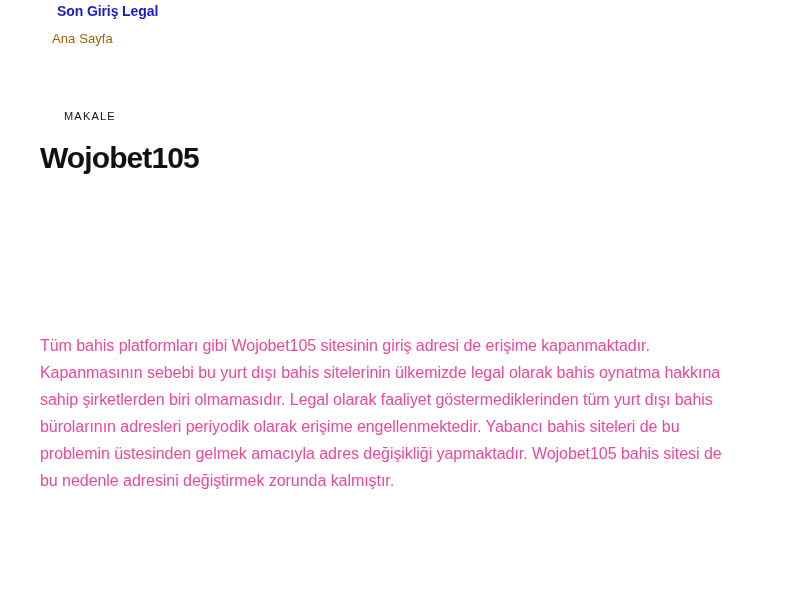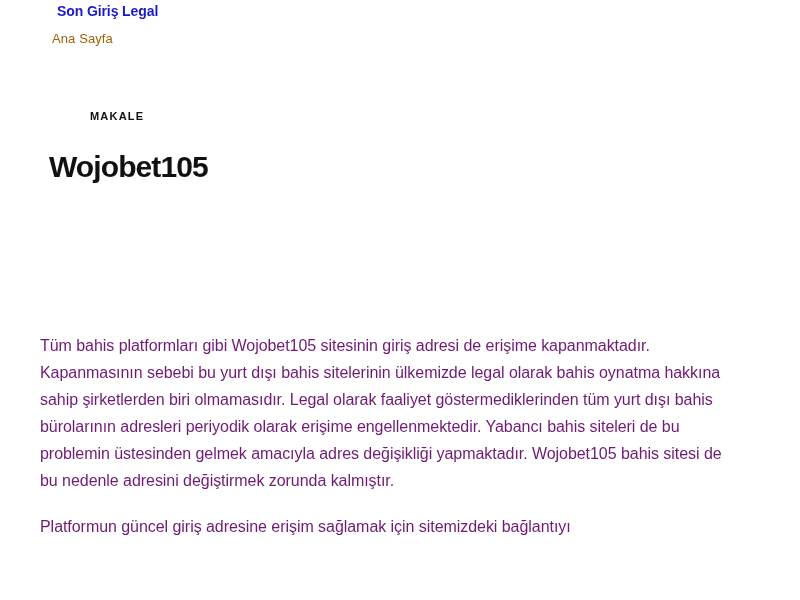--- a/index.html
+++ b/index.html
@@ -34,33 +34,33 @@
       list-style: none;
     }
     .nav a {
       font-size: 13px;
       color: #a16207;
       text-decoration: none;
       letter-spacing: 0.1px;
     }
     .category {
       position: absolute;
-      left: 56px;
+      left: 30px;
       top: 110px;
       font-size: 11px;
-      font-weight: bold;
+      font-weight: normal;
       letter-spacing: 1.2px;
       color: #111111;
       padding-left: 34px;
     }
     .page-title {
       position: absolute;
       left: 40px;
       top: 141px;
-      margin: 9px;
+      margin: 0;
       font-size: 30px;
       font-weight: bold;
       letter-spacing: -0.9px;
       color: #111111;
     }
     .content {
       position: absolute;
       left: 40px;
       top: 332px;
       width: 690px;
@@ -70,35 +70,34 @@
       font-size: 21px;
       font-weight: bold;
       letter-spacing: -0.2px;
       line-height: 28px;
       color: #111111;
     }
     .content p {
       margin: 0 0 19px 0;
       font-size: 16px;
       line-height: 27px;
-      color: #701a75;
+      color: #ec4899;
       letter-spacing: -0.05px;
     }
   </style>
 </head>
 <body>
 
 <a class="site-title" href="#">Son Giriş Legal</a>
 
 <ul class="nav">
   <li>
     <a href="#">Ana Sayfa</a>
   </li>
 </ul>
 
 <div class="category">MAKALE</div>
 
 <h1 class="page-title">Wojobet105</h1>
 
 <div class="content">
   <p>Tüm bahis platformları gibi Wojobet105 sitesinin giriş adresi de erişime kapanmaktadır. Kapanmasının sebebi bu yurt dışı bahis sitelerinin ülkemizde legal olarak bahis oynatma hakkına sahip şirketlerden biri olmamasıdır. Legal olarak faaliyet göstermediklerinden tüm yurt dışı bahis bürolarının adresleri periyodik olarak erişime engellenmektedir. Yabancı bahis siteleri de bu problemin üstesinden gelmek amacıyla adres değişikliği yapmaktadır. Wojobet105 bahis sitesi de bu nedenle adresini değiştirmek zorunda kalmıştır.</p>
-  <p>Platformun güncel giriş adresine erişim sağlamak için sitemizdeki bağlantıyı</p>
 </div>
 
 </body></html>

